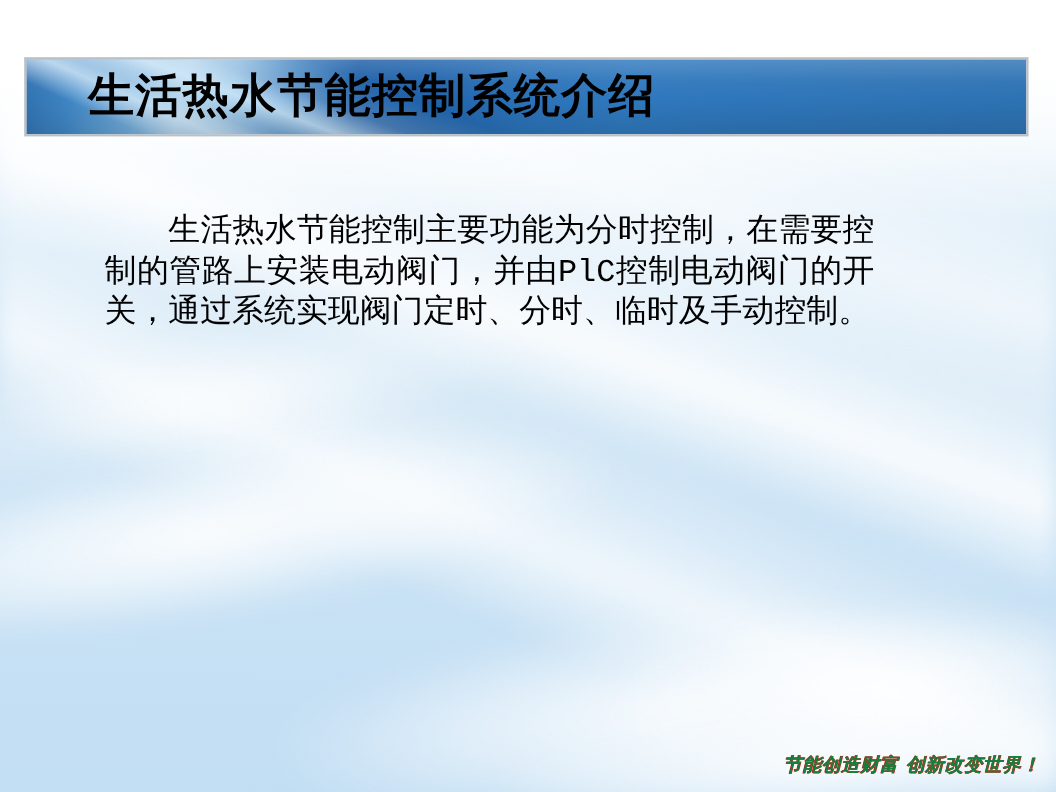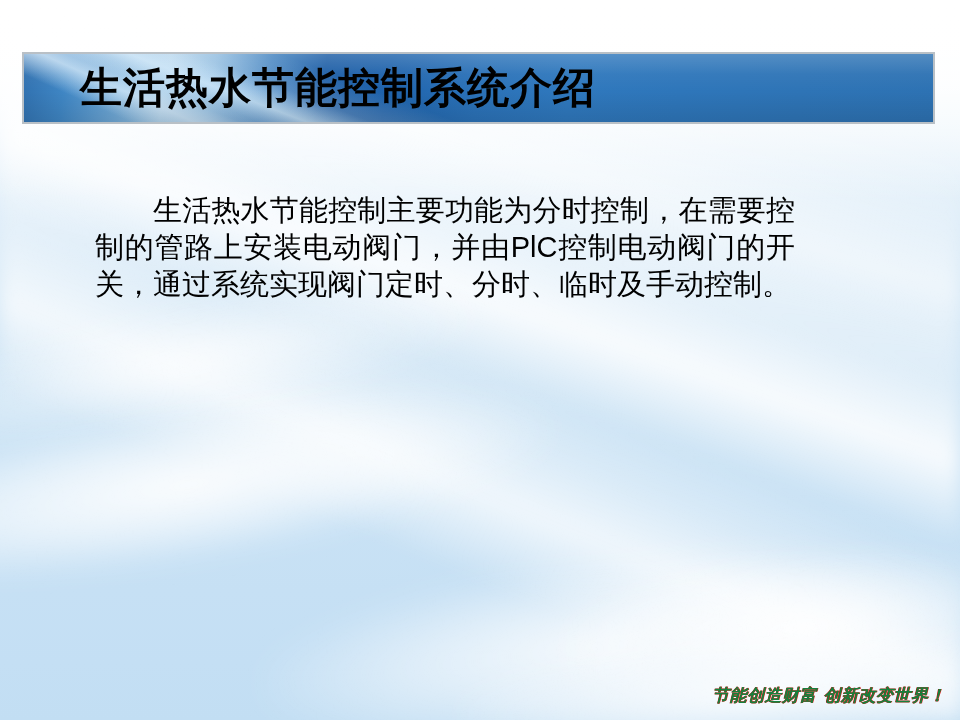--- a/index.html
+++ b/index.html
@@ -190,21 +190,21 @@
   
   .body-block {
     position: absolute;
     left: 95px;
     top: 192px;
     width: 700px;
   }
   .body-text {
     margin: 0;
     color: #000000;
-    font-family: Liberation Sans, sans-serif;
+    font-family: Liberation Mono, monospace;
     font-size: 29px;
     line-height: 37px;
     text-indent: 58px;
     text-align: justify;
     text-justify: inter-character;
     letter-spacing: 0px;
   }
 
   
   .slogan {

